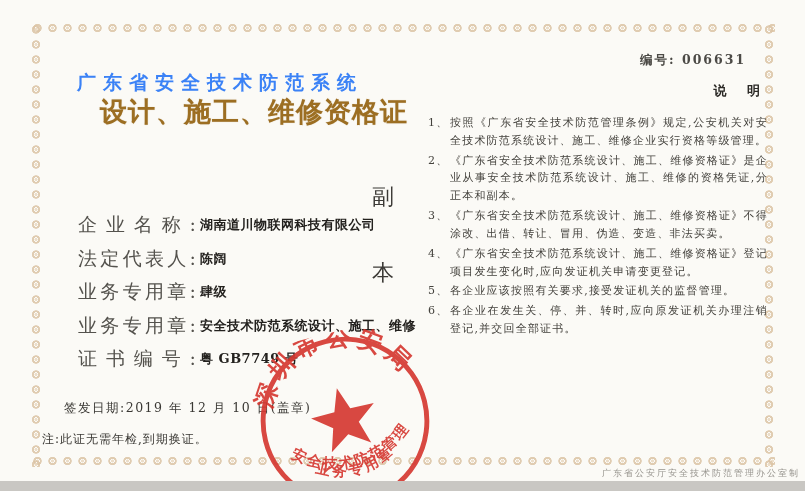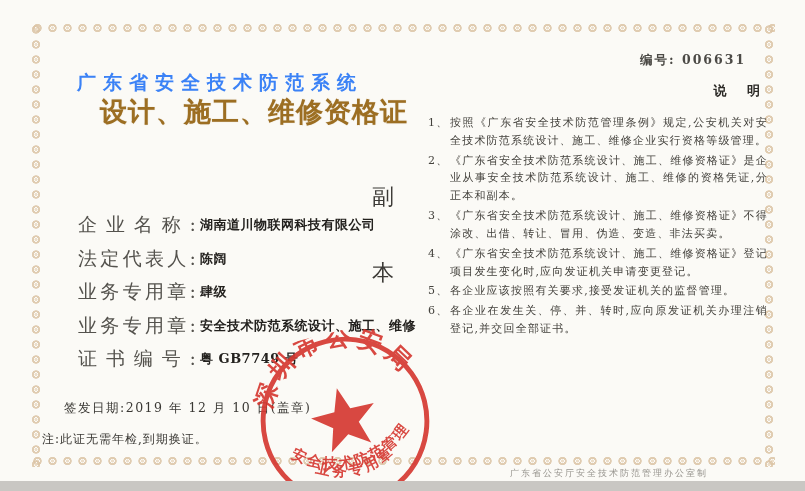--- a/index.html
+++ b/index.html
@@ -82,21 +82,21 @@
     font-family:"DejaVu Sans","Liberation Sans",sans-serif;
   }
   .sm-item{
     display:flex;font-size:11px;color:#44423d;line-height:1.62;
     letter-spacing:1.2px;margin-bottom:2px;text-align:justify;
   }
   .sm-num{flex:0 0 22px;}
   .sm-text{flex:1;}
 
   .footer-line{
-    position:absolute;left:510px;top:467px;width:290px;text-align:left;
+    position:absolute;left:510px;top:467px;width:290px;text-align:right;
     font-size:9px;color:#97948e;letter-spacing:2px;
   }
 
   .stamp{
     position:absolute;left:256px;top:332px;width:178px;height:178px;
     transform:rotate(-14deg);opacity:.9;
   }
   .bottom-edge{
     position:absolute;left:0;top:481px;width:805px;height:10px;
     background:#c9c7c3;

